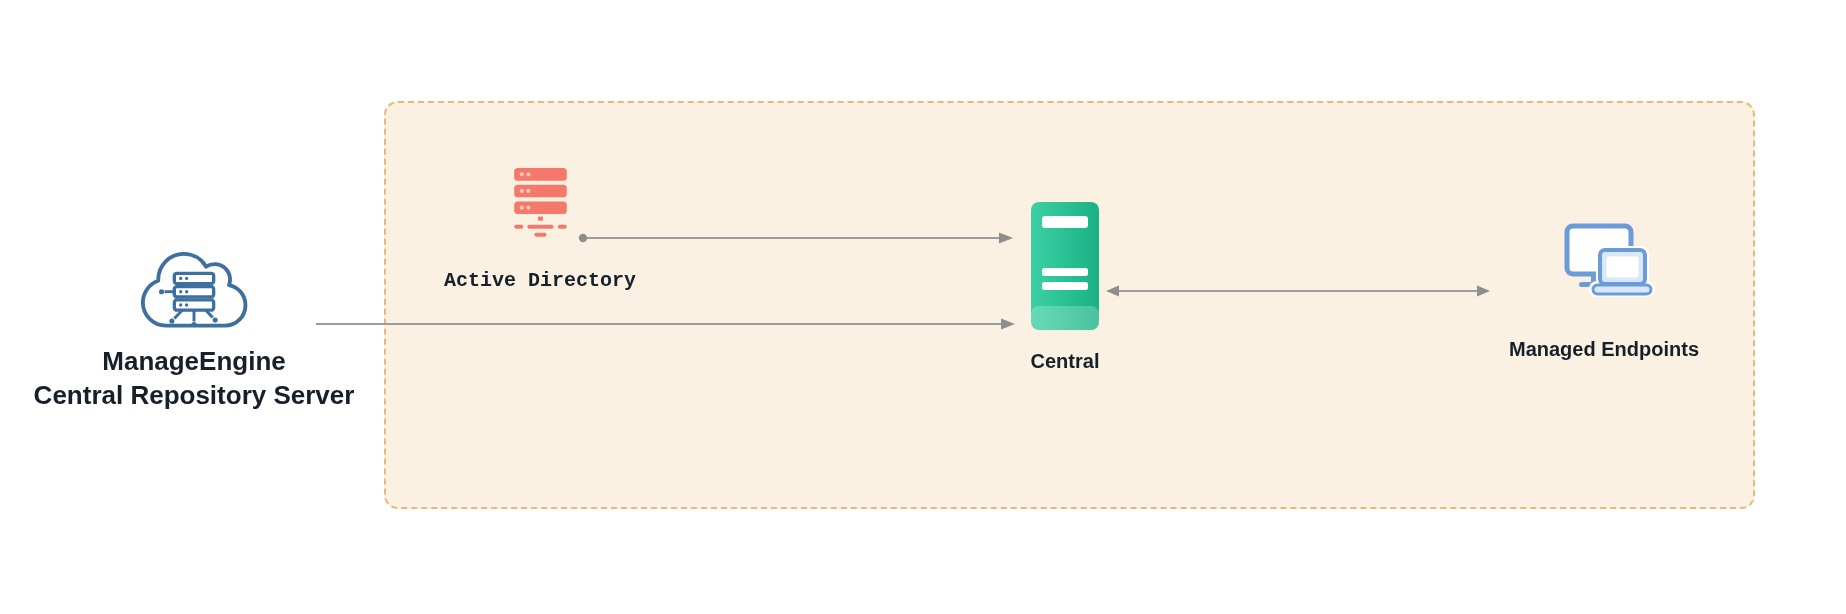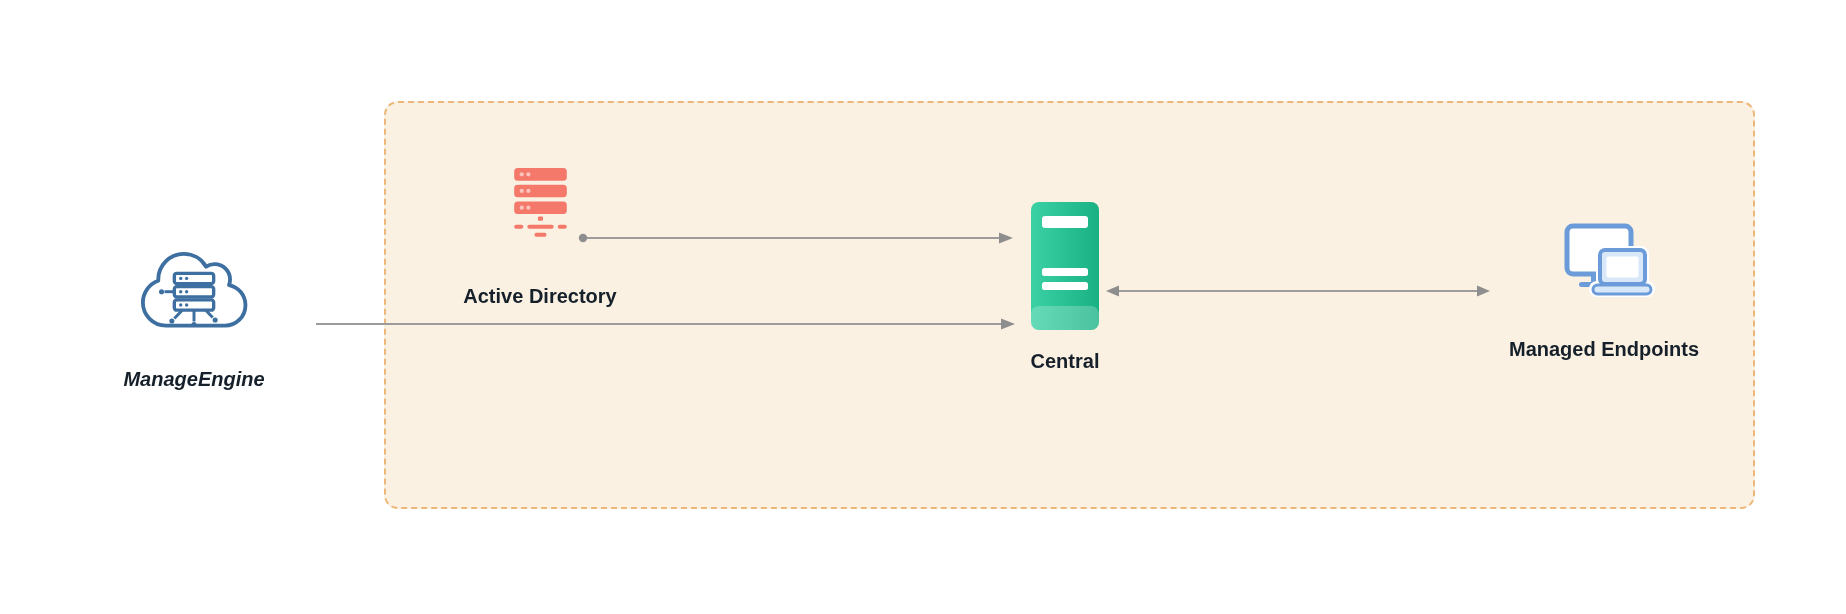--- a/index.html
+++ b/index.html
@@ -33,23 +33,23 @@
   }
   .node-label {
     font-weight: 700;
     font-size: 20px;
     color: #15202A;
     text-align: center;
     line-height: 1.32;
     white-space: nowrap;
   }
   .node-repository { left: 64px; top: 240px; width: 260px; }
-  .node-repository .node-label { margin-top: 22px; font-size: 20px; font-style: italic; }
+  .node-repository .node-label { font-size: 26px; }
   .node-active-directory { left: 440px; top: 166px; width: 200px; }
-  .node-active-directory .node-label { margin-top: 32px; }
+  .node-active-directory .node-label { margin-top: 17px; font-family: Liberation Mono, monospace; }
   .node-server { left: 985px; top: 200px; width: 160px; }
   .node-server .node-label { margin-top: 16px; }
   .node-endpoints { left: 1484px; top: 222px; width: 240px; }
   .node-endpoints .node-label { margin-top: 18px; }
   .edge { position: absolute; display: block; }
   .edge-ad-server { left: 578px; top: 229px; }
   .edge-repo-server { left: 316px; top: 315px; }
   .edge-server-endpoints { left: 1106px; top: 282px; }
 </style>
 </head>
@@ -102,20 +102,21 @@
       </g>
       <g fill="#3D6FA0">
         <circle cx="27" cy="51.7" r="2.6"></circle>
         <circle cx="37.5" cy="81.5" r="2.6"></circle>
         <circle cx="60" cy="85" r="2.6"></circle>
         <circle cx="81.5" cy="80.5" r="2.6"></circle>
       </g>
     </svg>
     <div class="node-label">
       <div>ManageEngine</div>
+      <div>Central Repository Server</div>
     </div>
   </div>
 
   <div class="node node-active-directory">
     <svg width="65" height="85" viewBox="0 0 64 84">
       <g fill="#F4796B">
         <rect x="6" y="2" width="52" height="12.5" rx="3.5"></rect>
         <rect x="6" y="18.5" width="52" height="12.5" rx="3.5"></rect>
         <rect x="6" y="35" width="52" height="12.5" rx="3.5"></rect>
         <rect x="29.5" y="50" width="5" height="4" rx="1"></rect>

